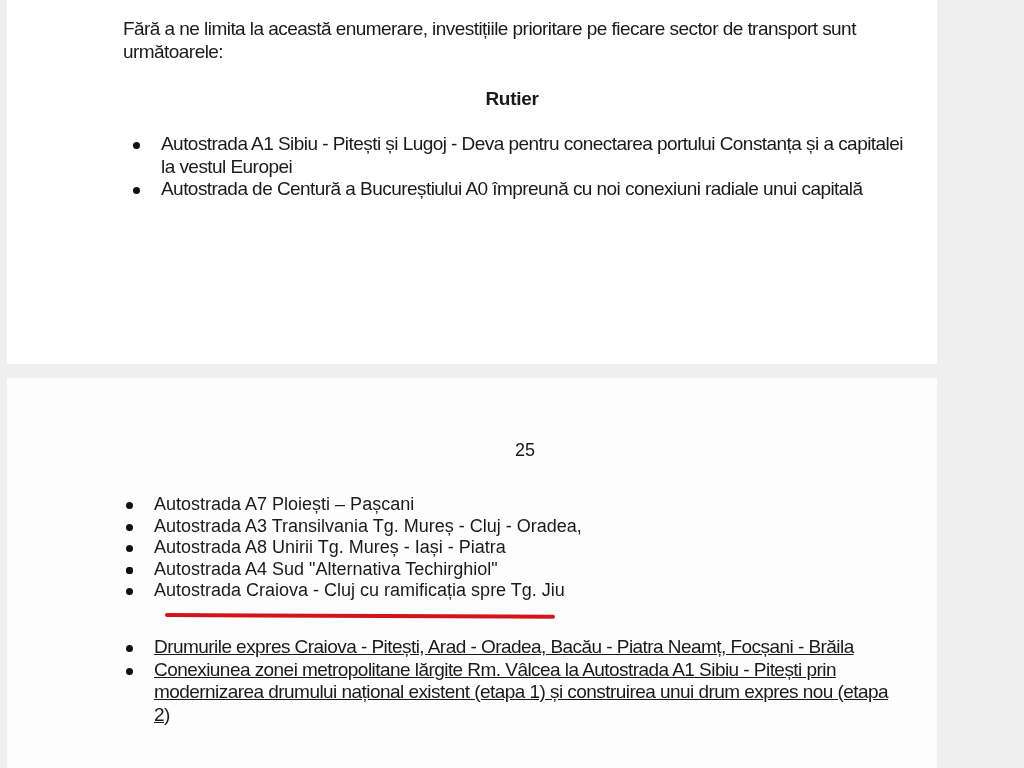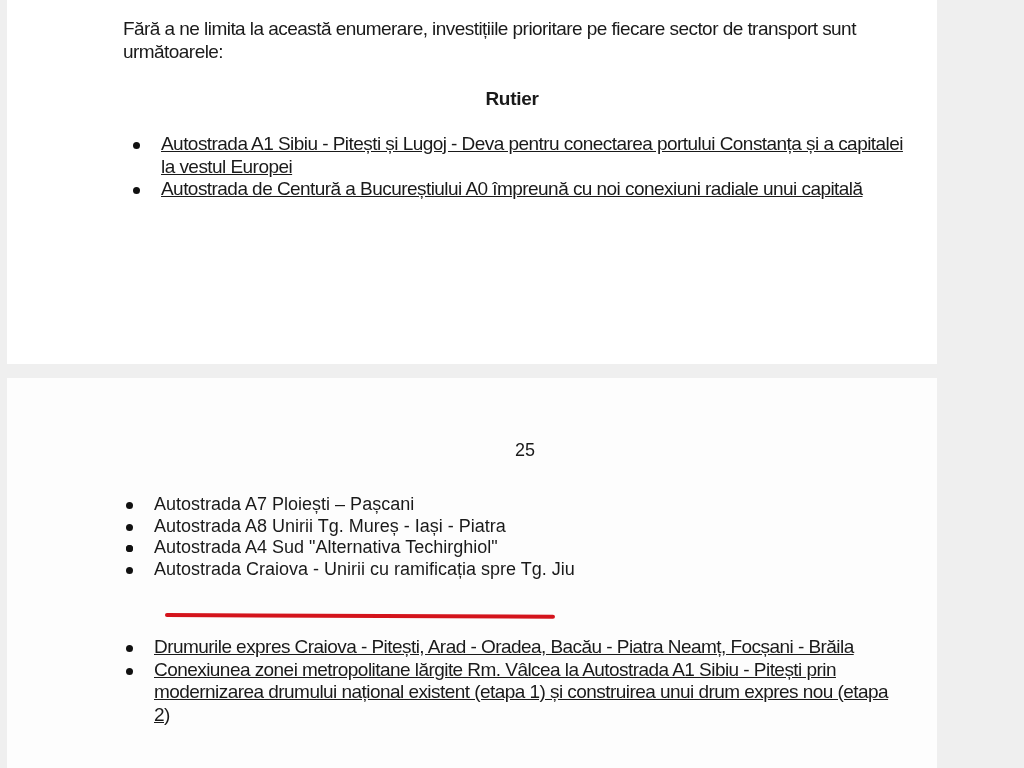--- a/index.html
+++ b/index.html
@@ -35,21 +35,20 @@
   ul.blist li .bullet {
     position: absolute; left: 10px; top: 9px;
     width: 7px; height: 7px; border-radius: 50%;
     background: #111;
   }
 
   #list-top {
     left: 116px; top: 133px; width: 790px;
     font-size: 19px; line-height: 22.5px;
     letter-spacing: -0.55px;
-    text-decoration: underline;
   }
 
   #page-number {
     left: 0; width: 1010px; top: 440px;
     text-align: center; font-size: 18px; padding-left: 20px;
   }
 
   #list-bottom-wide {
     left: 116px; top: 494px; width: 840px;
     font-size: 18px; line-height: 21.5px;
@@ -91,32 +90,36 @@
 
 <div class="abs" id="page-number">25</div>
 
 <ul class="abs blist" id="list-bottom-wide">
   <li>
     <span class="bullet" style="top:8px"></span>
     <span>Autostrada A7 Ploiești – Pașcani</span>
   </li>
   <li>
     <span class="bullet" style="top:8px"></span>
+    <span>Autostrada A3 Transilvania Tg. Mureș - Cluj - Oradea,</span>
+  </li>
+  <li>
+    <span class="bullet" style="top:8px"></span>
     <span>Autostrada A8 Unirii Tg. Mureș - Iași - Piatra</span>
   </li>
   <li>
     <span class="bullet" style="top:8px"></span>
   </li>
   <li>
     <span class="bullet" style="top:8px"></span>
     <span>Autostrada A4 Sud "Alternativa Techirghiol"</span>
   </li>
   <li>
     <span class="bullet" style="top:8px"></span>
-    <span>Autostrada Craiova - Unirii cu ramificația spre Tg. Jiu</span>
+    <span>Autostrada Craiova - Cluj cu ramificația spre Tg. Jiu</span>
   </li>
 </ul>
 
 <ul class="abs blist" id="list-bottom-narrow">
   <li>
     <span class="bullet"></span>
     <span>Drumurile expres Craiova - Pitești, Arad - Oradea, Bacău - Piatra Neamț, Focșani - Brăila</span>
   </li>
   <li>
     <span class="bullet"></span>

